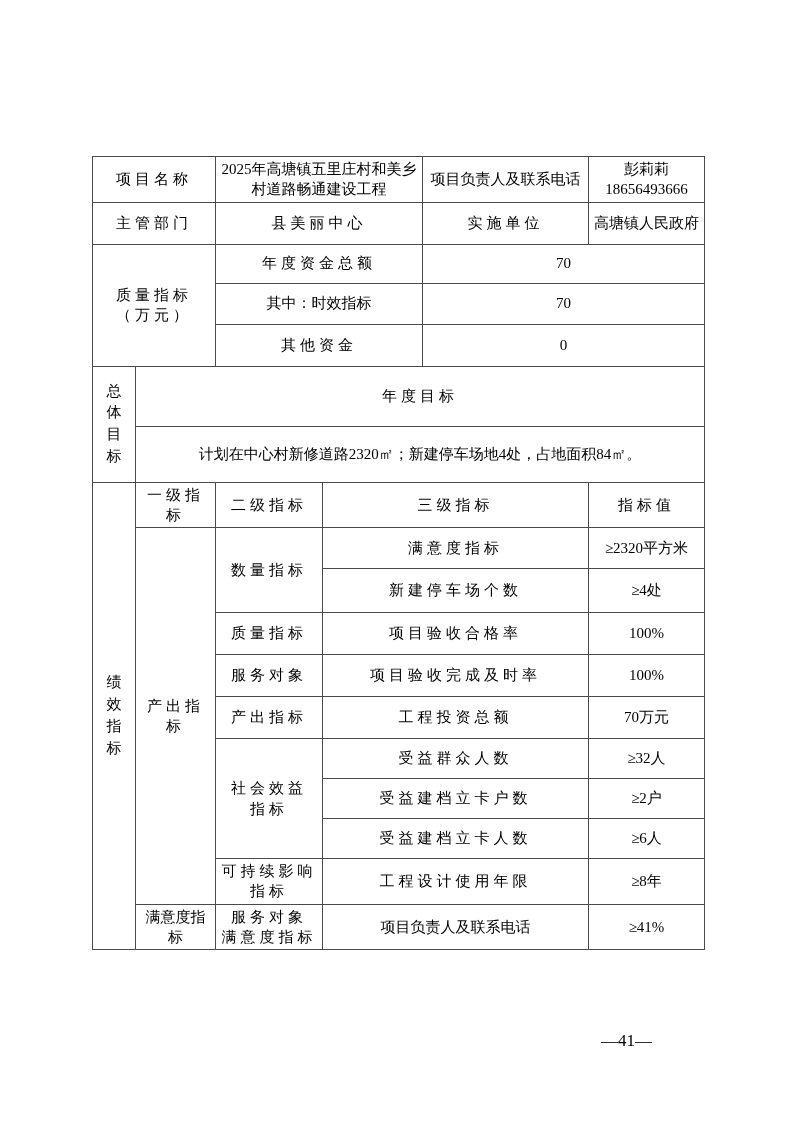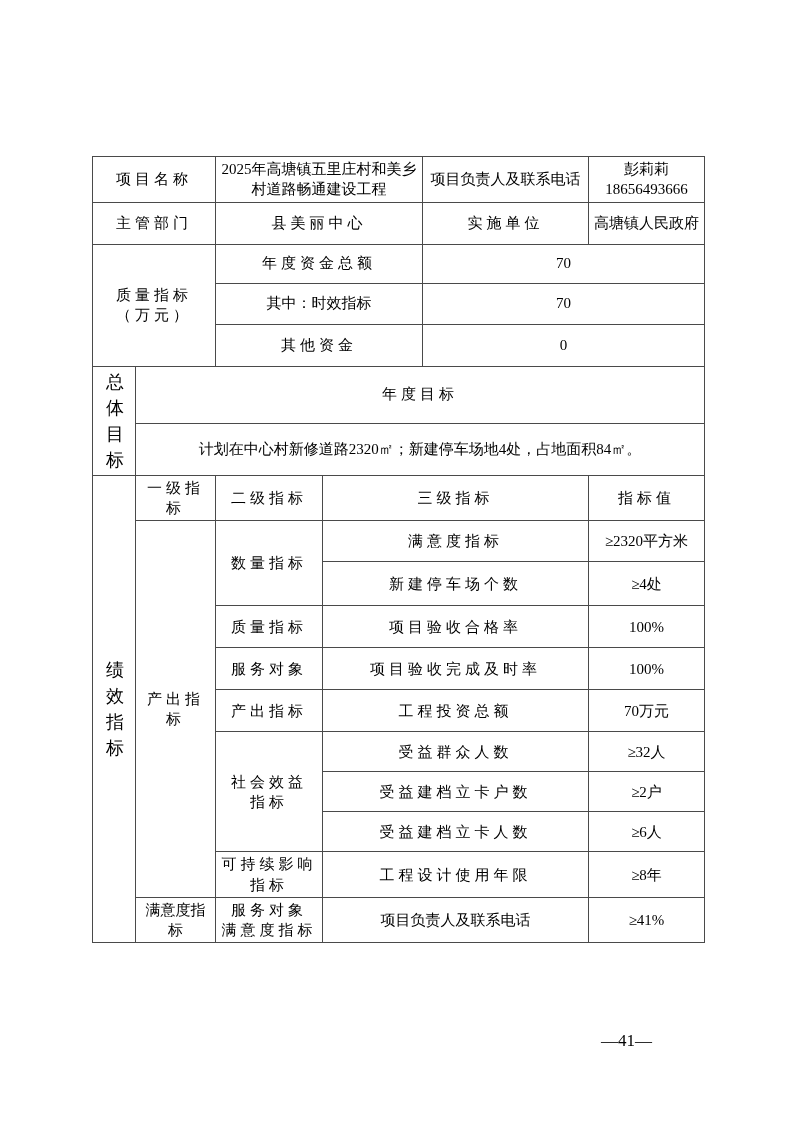--- a/index.html
+++ b/index.html
@@ -55,22 +55,22 @@
   }
   
   td.sp { letter-spacing: 4px; }
   
   td.vcell { padding: 0; }
   .vtext {
     display: inline-block;
     width: 16px;
     word-break: break-all;
     line-height: 1.45;
-    font-size: 18px;
-    margin: 0 auto;
+    font-size: 15px;
+    margin: 12px auto;
   }
   .page-number {
     position: absolute;
     top: 1031px;
     left: 601px;
     width: 90px;
     text-align: left;
     font-size: 17px;
   }
 </style>

